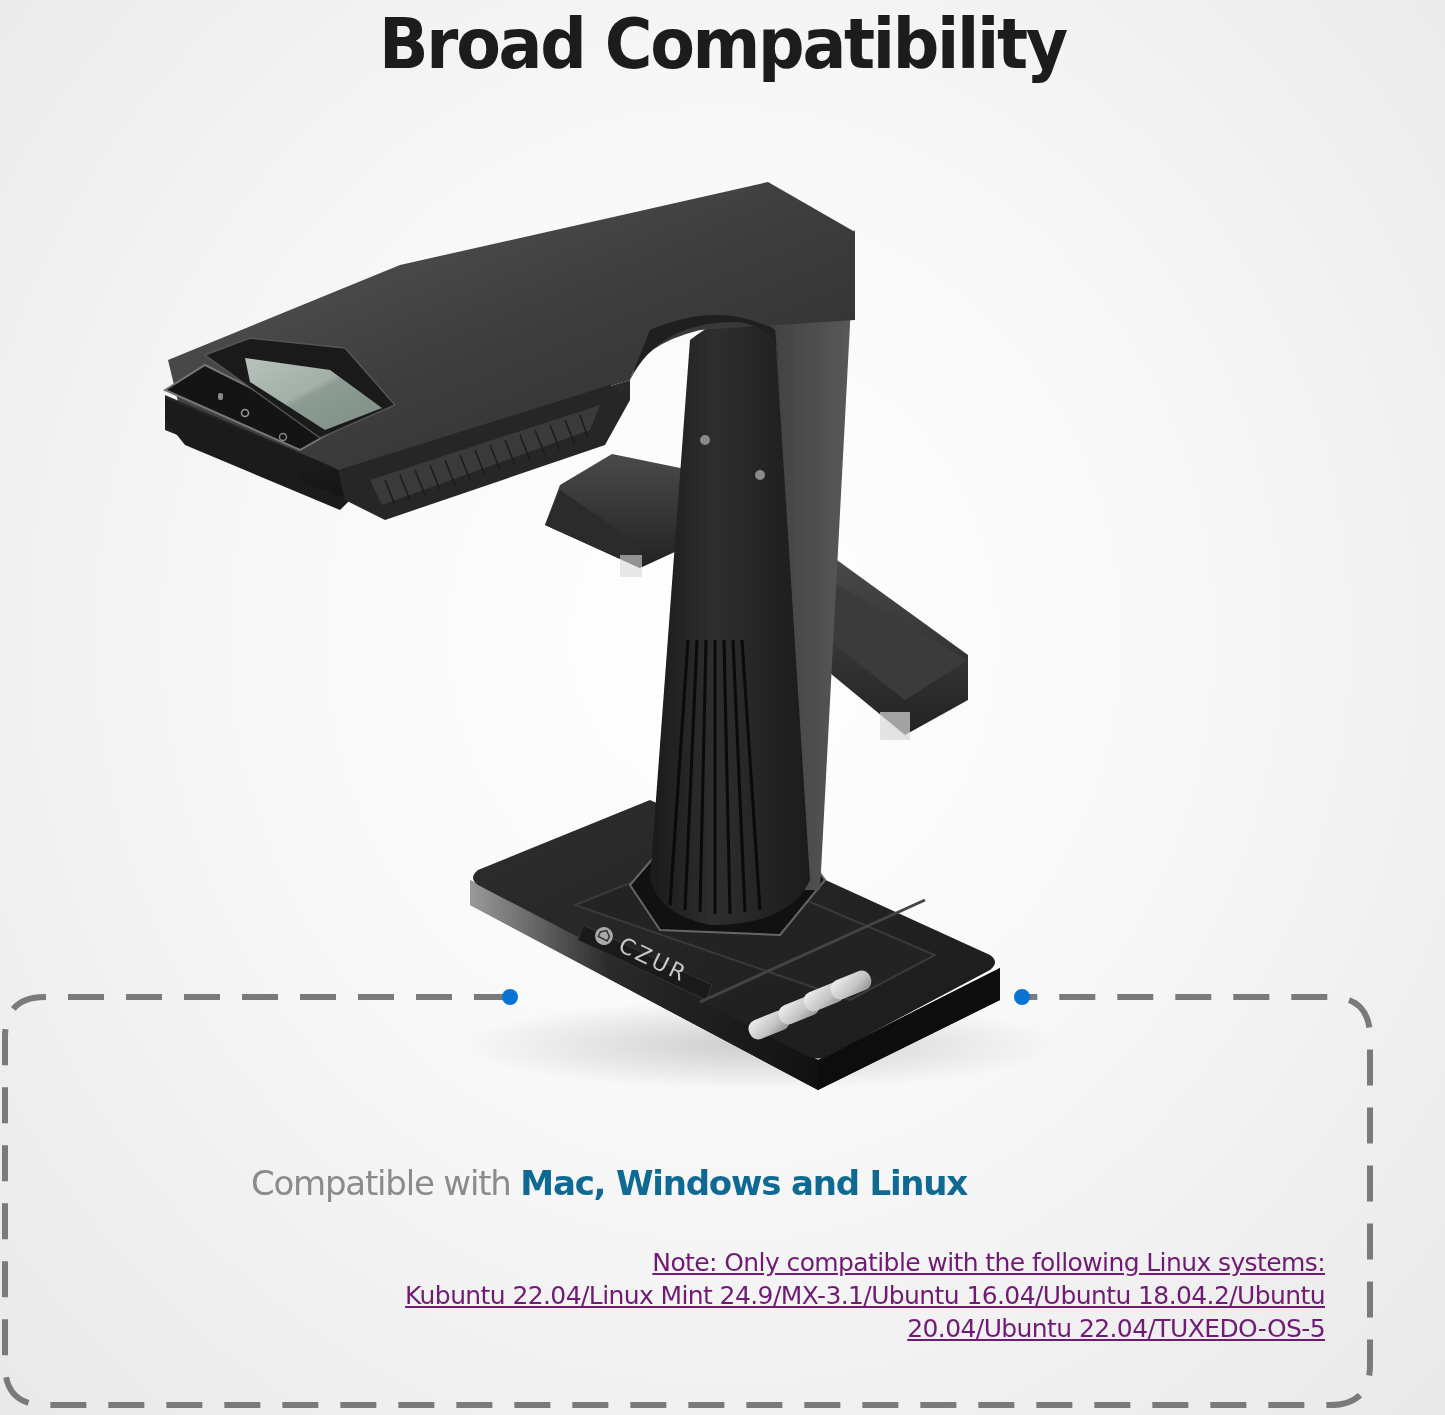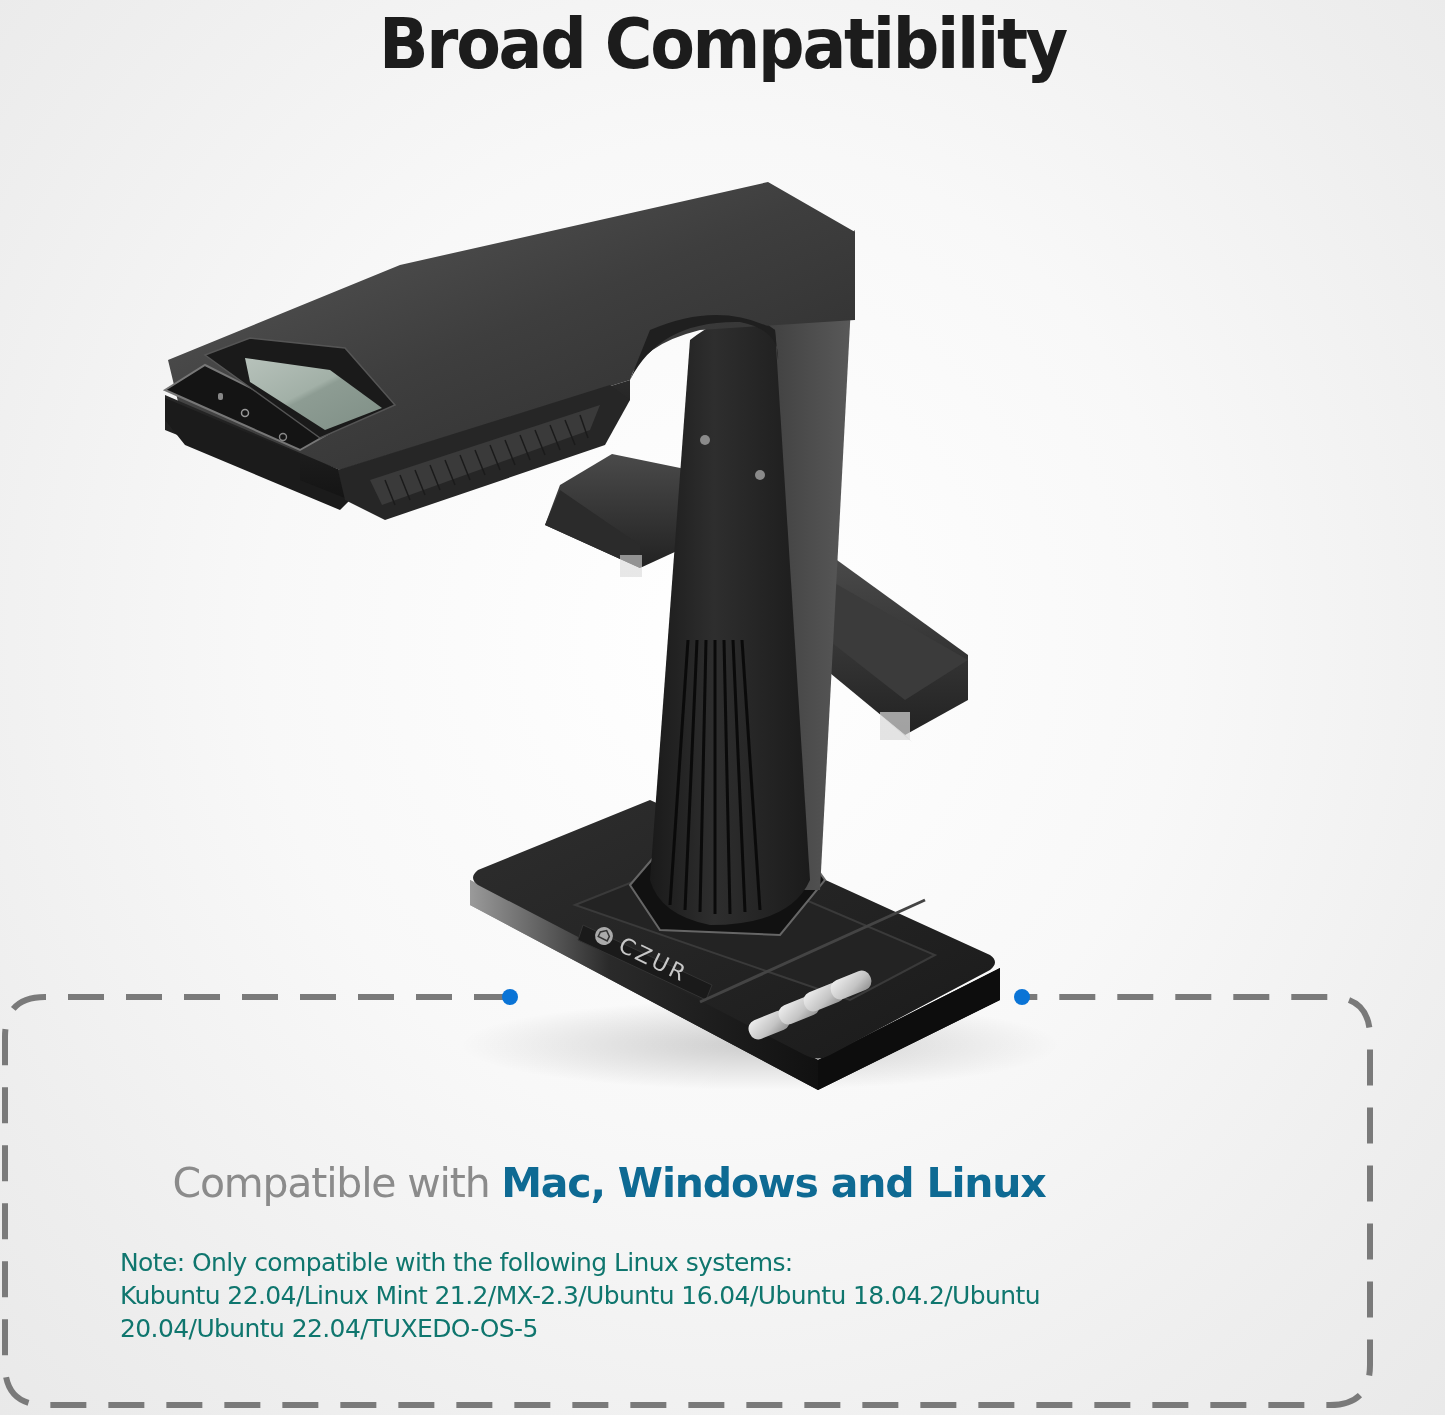--- a/index.html
+++ b/index.html
@@ -11,29 +11,29 @@
   .title {
     position: absolute; left: 0; top: 2px; width: 1445px; text-align: center;
     font-family: "DejaVu Sans", sans-serif; font-weight: bold;
     font-size: 70px; letter-spacing: -2.5px; color: #1c1c1c; line-height: 84px;
     transform: scaleX(0.93); transform-origin: 50% 0;
   }
   .product { position: absolute; left: 0; top: 0; width: 1445px; height: 1100px; }
   .frame { position: absolute; left: 0; top: 0; width: 1445px; height: 1415px; pointer-events: none; }
   .compat {
     position: absolute; left: 0; top: 1155px; width: 1218px; text-align: center;
-    font-family: "DejaVu Sans", sans-serif; font-size: 41px; line-height: 56px;
+    font-family: "DejaVu Sans", sans-serif; font-size: 34px; line-height: 56px;
     letter-spacing: -1.2px;
   }
   .compat .plain { color: #8b8b8b; }
   .compat .hl { color: #0e6a93; font-weight: bold; }
   .note {
-    position: absolute; left: 120px; top: 1246px; width: 1205px; text-align: left;
+    position: absolute; left: 120px; top: 1246px; width: 1205px; text-align: right;
     font-family: "DejaVu Sans", sans-serif; font-size: 25px; line-height: 33px;
-    color: #0f766e; letter-spacing: -0.6px;
+    color: #701a75; letter-spacing: -0.6px; text-decoration: underline;
   }
   .note span { display: block; }
 </style>
 </head>
 <body>
 
 <div class="title">Broad Compatibility</div>
 
 <svg class="product" viewBox="0 0 1445 1100" xmlns="http://www.w3.org/2000/svg">
   <defs>
@@ -202,15 +202,15 @@
   <circle cx="510" cy="997" r="8" fill="#0a74d6"></circle>
   <circle cx="1022" cy="997" r="8" fill="#0a74d6"></circle>
 </svg>
 
 <div class="compat">
   <span class="plain">Compatible with </span><span class="hl">Mac, Windows and Linux</span>
 </div>
 
 <div class="note">
   <span>Note: Only compatible with the following Linux systems:</span>
-  <span>Kubuntu 22.04/Linux Mint 21.2/MX-2.3/Ubuntu 16.04/Ubuntu 18.04.2/Ubuntu</span>
+  <span>Kubuntu 22.04/Linux Mint 24.9/MX-3.1/Ubuntu 16.04/Ubuntu 18.04.2/Ubuntu</span>
   <span>20.04/Ubuntu 22.04/TUXEDO-OS-5</span>
 </div>
 
 </body></html>

